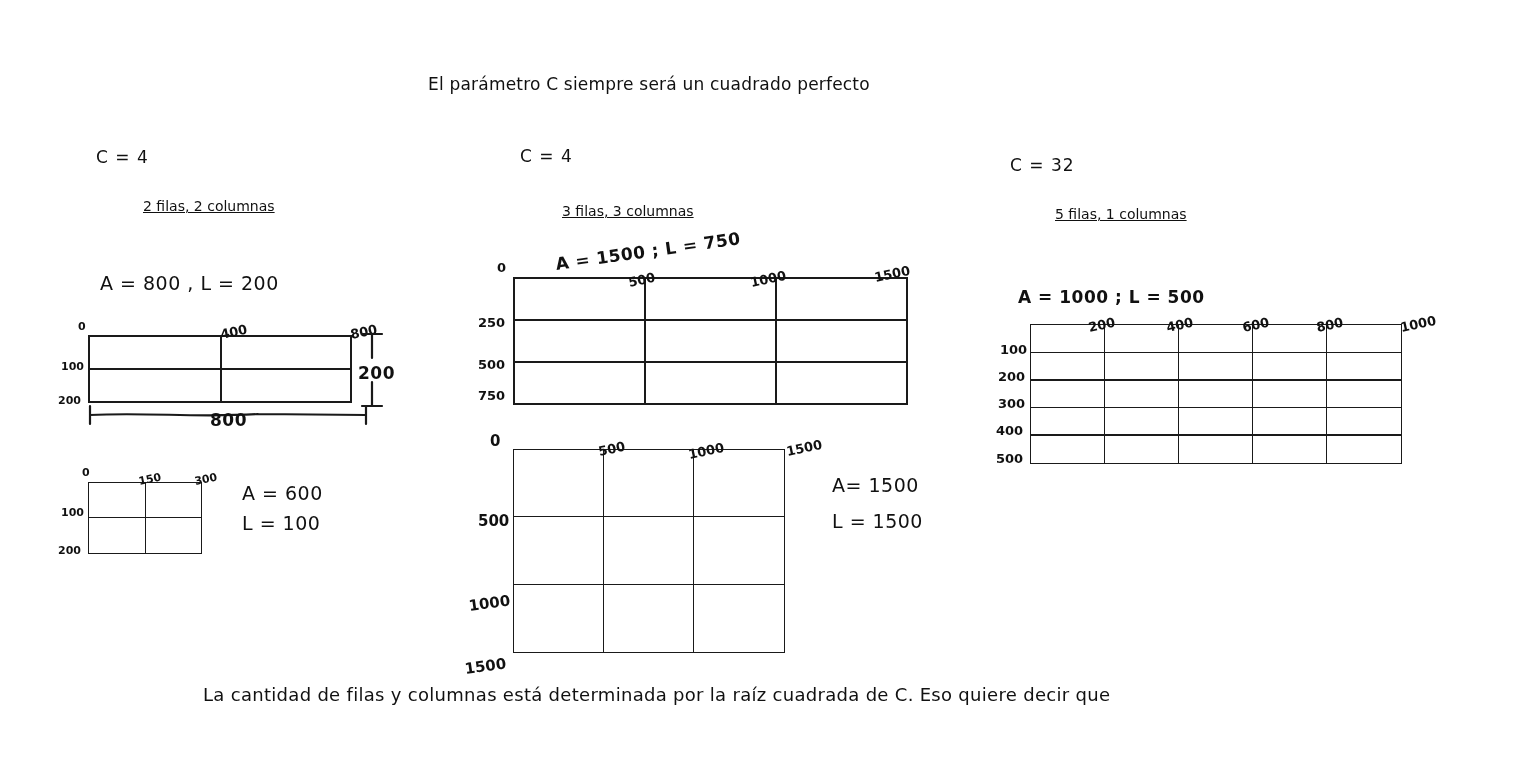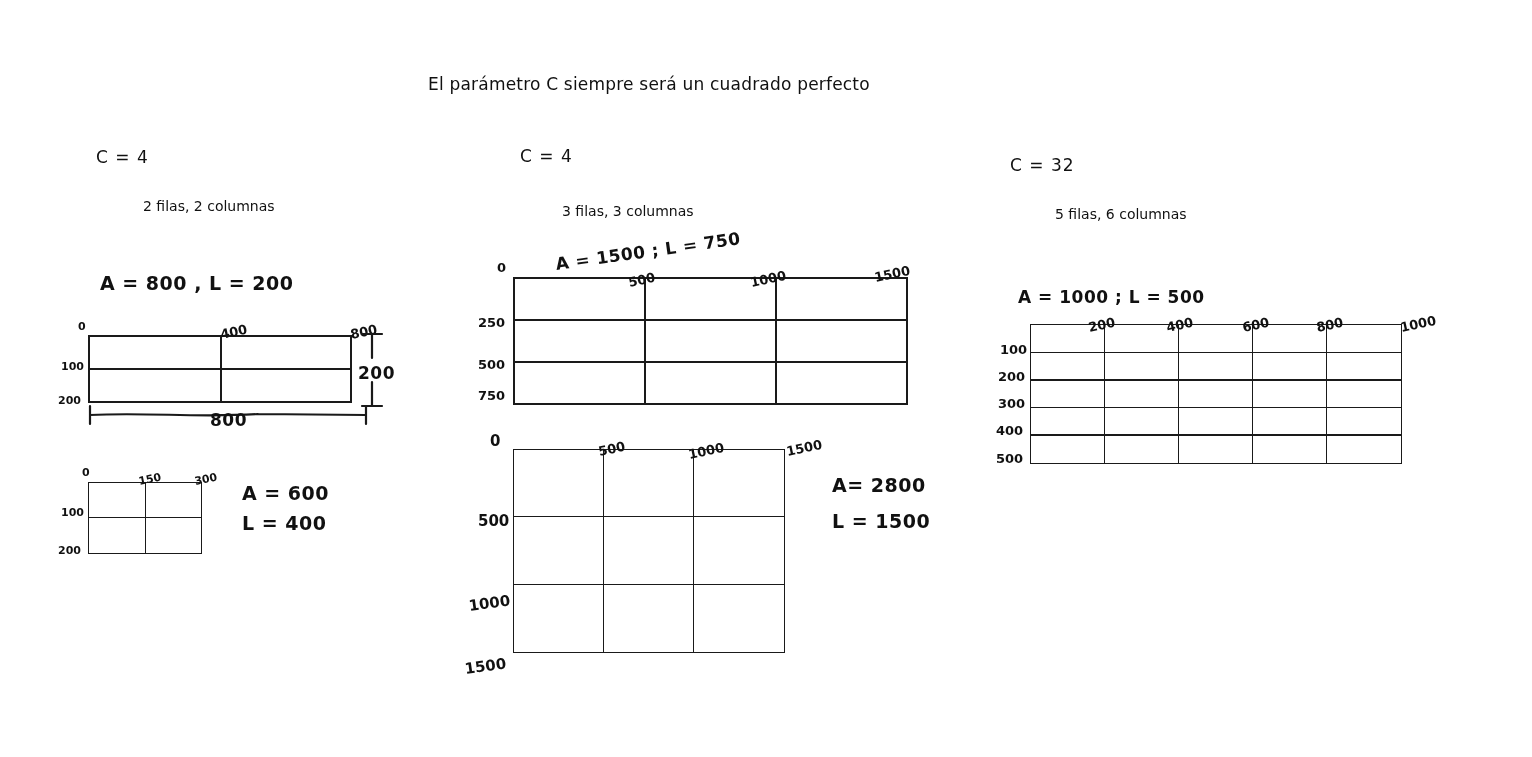--- a/index.html
+++ b/index.html
@@ -26,29 +26,30 @@
   .hand {
     font-family: "DejaVu Sans", sans-serif;
     white-space: nowrap;
   }
   .c-label {
     font-size: 17px;
     letter-spacing: 1px;
   }
   .sub-label {
     font-size: 14px;
+    text-decoration: underline;
   }
   .meas {
     font-size: 17px;
     font-weight: bold;
     letter-spacing: 0.5px;
   }
   .meas-lg {
     font-size: 19px;
-    font-weight: bold;
+    font-weight: normal;
     letter-spacing: 0.5px;
   }
   .tick {
     font-size: 13px;
     font-weight: bold;
   }
   .tick-sm {
     font-size: 11px;
     font-weight: bold;
   }
@@ -120,21 +121,21 @@
     <div class="gl" style="left:0; top:0; width:1.4px; height:72px;"></div>
     <div class="gl" style="left:57px; top:0; width:1.4px; height:72px;"></div>
     <div class="gl" style="left:112.6px; top:0; width:1.4px; height:72px;"></div>
   </div>
   <div class="abs tick-sm hand" style="left:82px; top:434px;">0</div>
   <div class="abs tick-sm hand rot-neg" style="left:140px; top:443px;">150</div>
   <div class="abs tick-sm hand rot-neg" style="left:196px; top:443px;">300</div>
   <div class="abs tick-sm hand" style="left:61px; top:474px;">100</div>
   <div class="abs tick-sm hand" style="left:58px; top:512px;">200</div>
   <div class="abs meas-lg hand" style="left:242px; top:450px;">A = 600</div>
-  <div class="abs meas-lg hand" style="left:242px; top:480px;">L = 400</div>
+  <div class="abs meas-lg hand" style="left:242px; top:480px;">L = 100</div>
 
   <div class="abs c-label hand" style="left:520px; top:114px;">C = 4</div>
   <div class="abs sub-label hand" style="left:562px; top:171px;">3 filas, 3 columnas</div>
   <div class="abs meas hand rot-neg8" style="left:557px; top:222px;">A = 1500 ;  L = 750</div>
 
   <div class="grid" style="left:513px; top:245px; width:395px; height:128px;">
     <div class="gl" style="left:0; top:0; width:395px; height:1.6px;"></div>
     <div class="gl" style="left:0; top:42px; width:395px; height:1.6px;"></div>
     <div class="gl" style="left:0; top:84px; width:395px; height:1.6px;"></div>
     <div class="gl" style="left:0; top:126.4px; width:395px; height:1.6px;"></div>
@@ -161,25 +162,25 @@
     <div class="gl" style="left:180px; top:0; width:1.4px; height:204px;"></div>
     <div class="gl" style="left:270.6px; top:0; width:1.4px; height:204px;"></div>
   </div>
   <div class="abs tick-lg hand" style="left:490px; top:400px;">0</div>
   <div class="abs tick hand rot-neg" style="left:600px; top:412px;">500</div>
   <div class="abs tick hand rot-neg" style="left:690px; top:415px;">1000</div>
   <div class="abs tick hand rot-neg" style="left:788px; top:412px;">1500</div>
   <div class="abs tick-lg hand" style="left:478px; top:480px;">500</div>
   <div class="abs tick-lg hand rot-neg8" style="left:470px; top:565px;">1000</div>
   <div class="abs tick-lg hand rot-neg8" style="left:466px; top:628px;">1500</div>
-  <div class="abs meas-lg hand" style="left:832px; top:442px;">A= 2800</div>
+  <div class="abs meas-lg hand" style="left:832px; top:442px;">A= 1500</div>
   <div class="abs meas-lg hand" style="left:832px; top:478px;text-align:right;">L = 1500</div>
 
   <div class="abs c-label hand" style="left:1010px; top:123px;">C = 32</div>
-  <div class="abs sub-label hand" style="left:1055px; top:174px;">5 filas, 6 columnas</div>
+  <div class="abs sub-label hand" style="left:1055px; top:174px;">5 filas, 1 columnas</div>
   <div class="abs meas hand" style="left:1018px; top:255px;">A = 1000  ;  L = 500</div>
 
   <div class="grid" style="left:1030px; top:292px; width:372px; height:140px;">
     <div class="gl" style="left:0; top:0; width:372px; height:1.4px;"></div>
     <div class="gl" style="left:0; top:27.6px; width:372px; height:1.4px;"></div>
     <div class="gl" style="left:0; top:55.2px; width:372px; height:1.4px;"></div>
     <div class="gl" style="left:0; top:82.8px; width:372px; height:1.4px;"></div>
     <div class="gl" style="left:0; top:110.4px; width:372px; height:1.4px;"></div>
     <div class="gl" style="left:0; top:138.6px; width:372px; height:1.4px;"></div>
     <div class="gl" style="left:0; top:0; width:1.4px; height:140px;"></div>
@@ -193,14 +194,15 @@
   <div class="abs tick hand rot-neg" style="left:1168px; top:288px;">400</div>
   <div class="abs tick hand rot-neg" style="left:1244px; top:288px;">600</div>
   <div class="abs tick hand rot-neg" style="left:1318px; top:288px;">800</div>
   <div class="abs tick hand rot-neg" style="left:1402px; top:288px;">1000</div>
   <div class="abs tick hand" style="left:1000px; top:310px;">100</div>
   <div class="abs tick hand" style="left:998px; top:337px;">200</div>
   <div class="abs tick hand" style="left:998px; top:364px;">300</div>
   <div class="abs tick hand" style="left:996px; top:391px;">400</div>
   <div class="abs tick hand" style="left:996px; top:419px;">500</div>
 
+  <div class="abs bottom-text hand" style="left:203px; top:648px;">La cantidad de filas y columnas está determinada por la raíz cuadrada de C. Eso quiere decir que</div>
 
 </div>
 
 </body></html>

